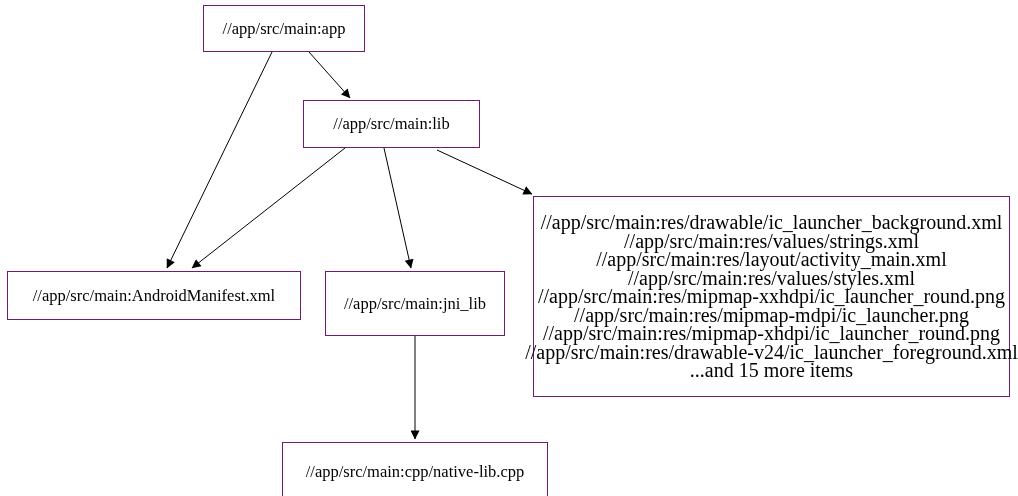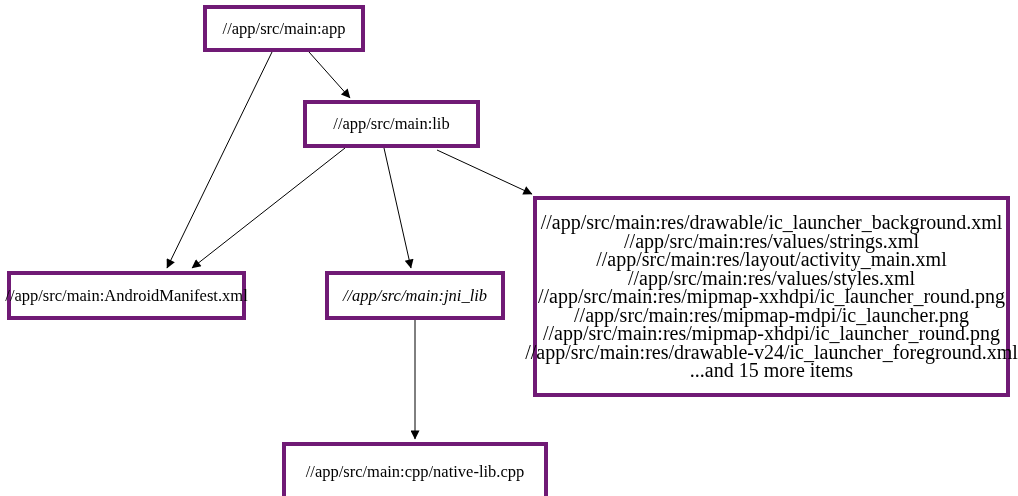--- a/index.html
+++ b/index.html
@@ -23,21 +23,21 @@
     width: 1018px;
     height: 496px;
   }
   svg.edge-layer line {
     stroke: #000000;
     stroke-width: 1;
   }
   .node {
     position: absolute;
     box-sizing: border-box;
-    border: 4px solid #701a75;
+    border: 1px solid #701a75;
     background: #ffffff;
     display: flex;
     align-items: center;
     justify-content: center;
     text-align: right;
     font-size: 16.5px;
     white-space: nowrap;
   }
   .node.multi {
     flex-direction: column;
@@ -66,25 +66,25 @@
   </svg>
 
   <div class="node" style="left:203px; top:5px; width:162px; height:47px;">
     <span>//app/src/main:app</span>
   </div>
 
   <div class="node" style="left:303px; top:100px; width:177px; height:48px;">
     <span>//app/src/main:lib</span>
   </div>
 
-  <div class="node" style="left:7px; top:271px; width:239px; height:49px;">
+  <div class="node" style="left:7px; top:271px; width:294px; height:49px;">
     <span>//app/src/main:AndroidManifest.xml</span>
   </div>
 
-  <div class="node" style="left:325px; top:271px; width:180px; height:49px;font-style:italic;">
+  <div class="node" style="left:325px; top:271px; width:180px; height:65px;">
     <span>//app/src/main:jni_lib</span>
   </div>
 
   <div class="node multi" style="left:533px; top:196px; width:477px; height:201px;">
     <div>//app/src/main:res/drawable/ic_launcher_background.xml</div>
     <div>//app/src/main:res/values/strings.xml</div>
     <div>//app/src/main:res/layout/activity_main.xml</div>
     <div>//app/src/main:res/values/styles.xml</div>
     <div>//app/src/main:res/mipmap-xxhdpi/ic_launcher_round.png</div>
     <div>//app/src/main:res/mipmap-mdpi/ic_launcher.png</div>

